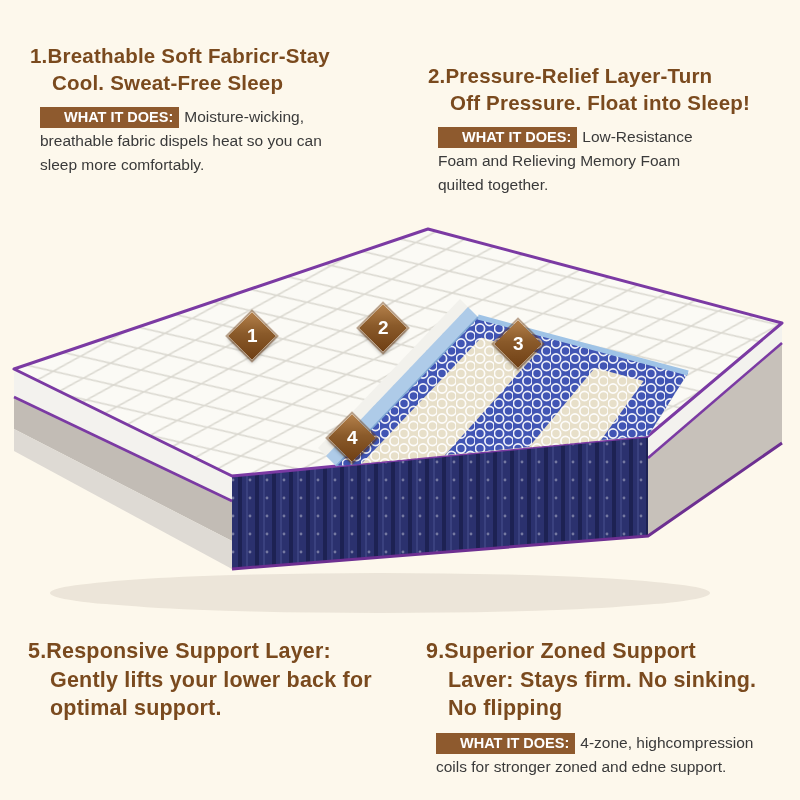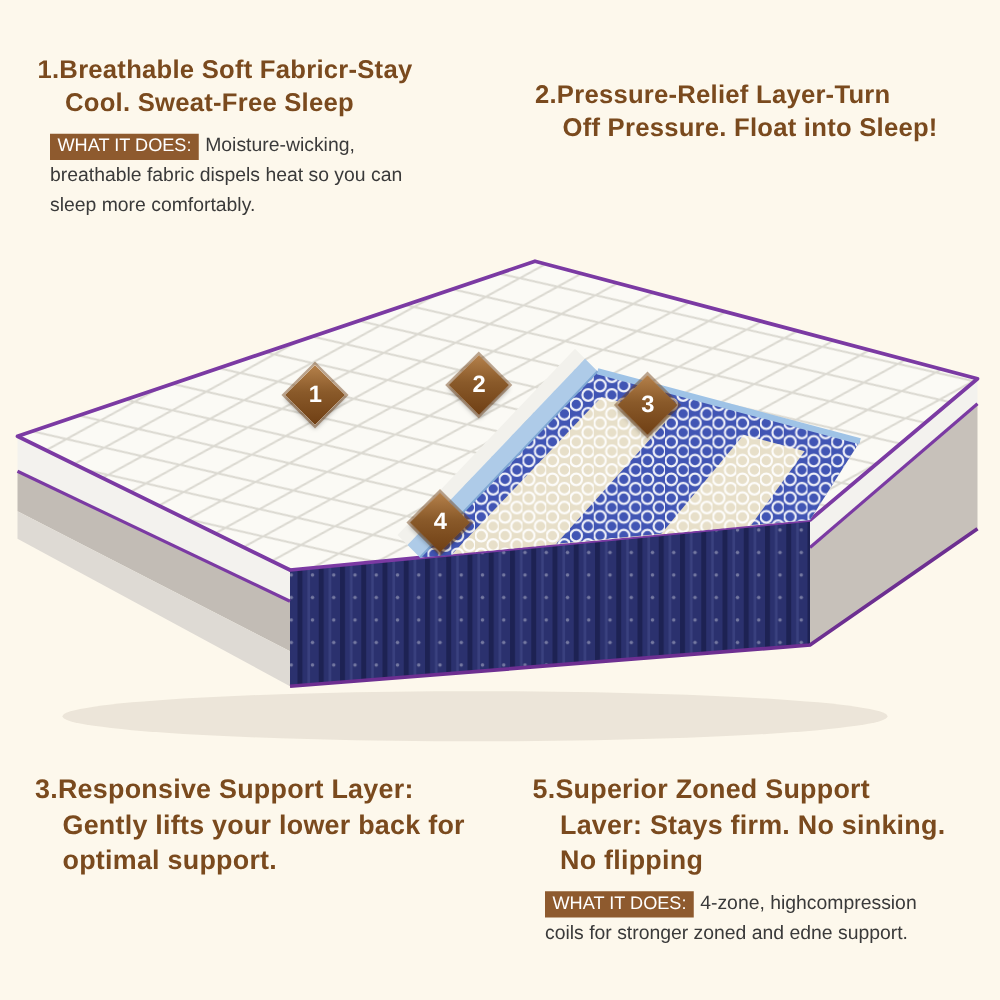--- a/index.html
+++ b/index.html
@@ -27,23 +27,23 @@
   .feature p {
     margin-top:9px;
     font-size:15.5px;
     line-height:1.55;
     color:#3a3a3a;
     padding-left:10px;
   }
   .badge {
     background:#8e5a2e;
     color:#ffffff;
-    font-weight:normal;
+    font-weight:bold;
     font-size:14.5px;
-    padding:2px 6px 3px 6px;
+    padding:2px 6px 3px 24px;
     margin-right:5px;
   }
   .f1 { width:362px; } .f1 p { max-width:305px; }
   .f2 { width:360px;margin-top:20px; } .f2 p { max-width:300px; }
   .f3 { width:372px; } .f3 p { max-width:300px; }
   .f4 { width:350px; } .f4 p { max-width:332px; }
 
   .mattress { position:relative; width:800px; height:432px; margin-top:4px; }
   .mattress svg { display:block; }
 
@@ -69,20 +69,21 @@
 
 <div class="row top">
   <section class="feature f1">
     <h2>1.Breathable Soft Fabricr-Stay
 Cool. Sweat-Free Sleep</h2>
     <p><span class="badge">WHAT IT DOES:</span><span>Moisture-wicking, breathable fabric dispels heat so you can sleep more comfortably.</span></p>
   </section>
   <section class="feature f2">
     <h2>2.Pressure-Relief Layer-Turn
 Off Pressure. Float into Sleep!</h2>
+    <p><span class="badge">WHAT IT DOES:</span><span>Low-Resistance Foam and Relieving Memory Foam quilted together.</span></p>
   </section>
 </div>
 
 <div class="mattress">
   <svg viewBox="0 0 800 430" width="800" height="430">
     <defs>
       <pattern id="quilt" width="58" height="22" patternUnits="userSpaceOnUse" patternTransform="rotate(-8)">
         <rect width="58" height="22" fill="#fbfaf5"></rect>
         <path d="M29,0 L58,11 L29,22 L0,11 Z" fill="none" stroke="#dbd9d1" stroke-width="1.6"></path>
       </pattern>
@@ -150,23 +151,23 @@
   <div class="marker m3">
       <span>3</span>
     </div>
   <div class="marker m4">
       <span>4</span>
     </div>
 </div>
 
 <div class="row bottom">
   <section class="feature f3">
-    <h2>3.Responsive Support Layer:
+    <h2>5.Responsive Support Layer:
 Gently lifts your lower back for
 optimal support.</h2>
   </section>
   <section class="feature f4">
-    <h2>5.Superior Zoned Support
+    <h2>9.Superior Zoned Support
 Laver: Stays firm. No sinking.
 No flipping</h2>
     <p><span class="badge">WHAT IT DOES:</span><span>4-zone, highcompression coils for stronger zoned and edne support.</span></p>
   </section>
 </div>
 
 </body></html>

